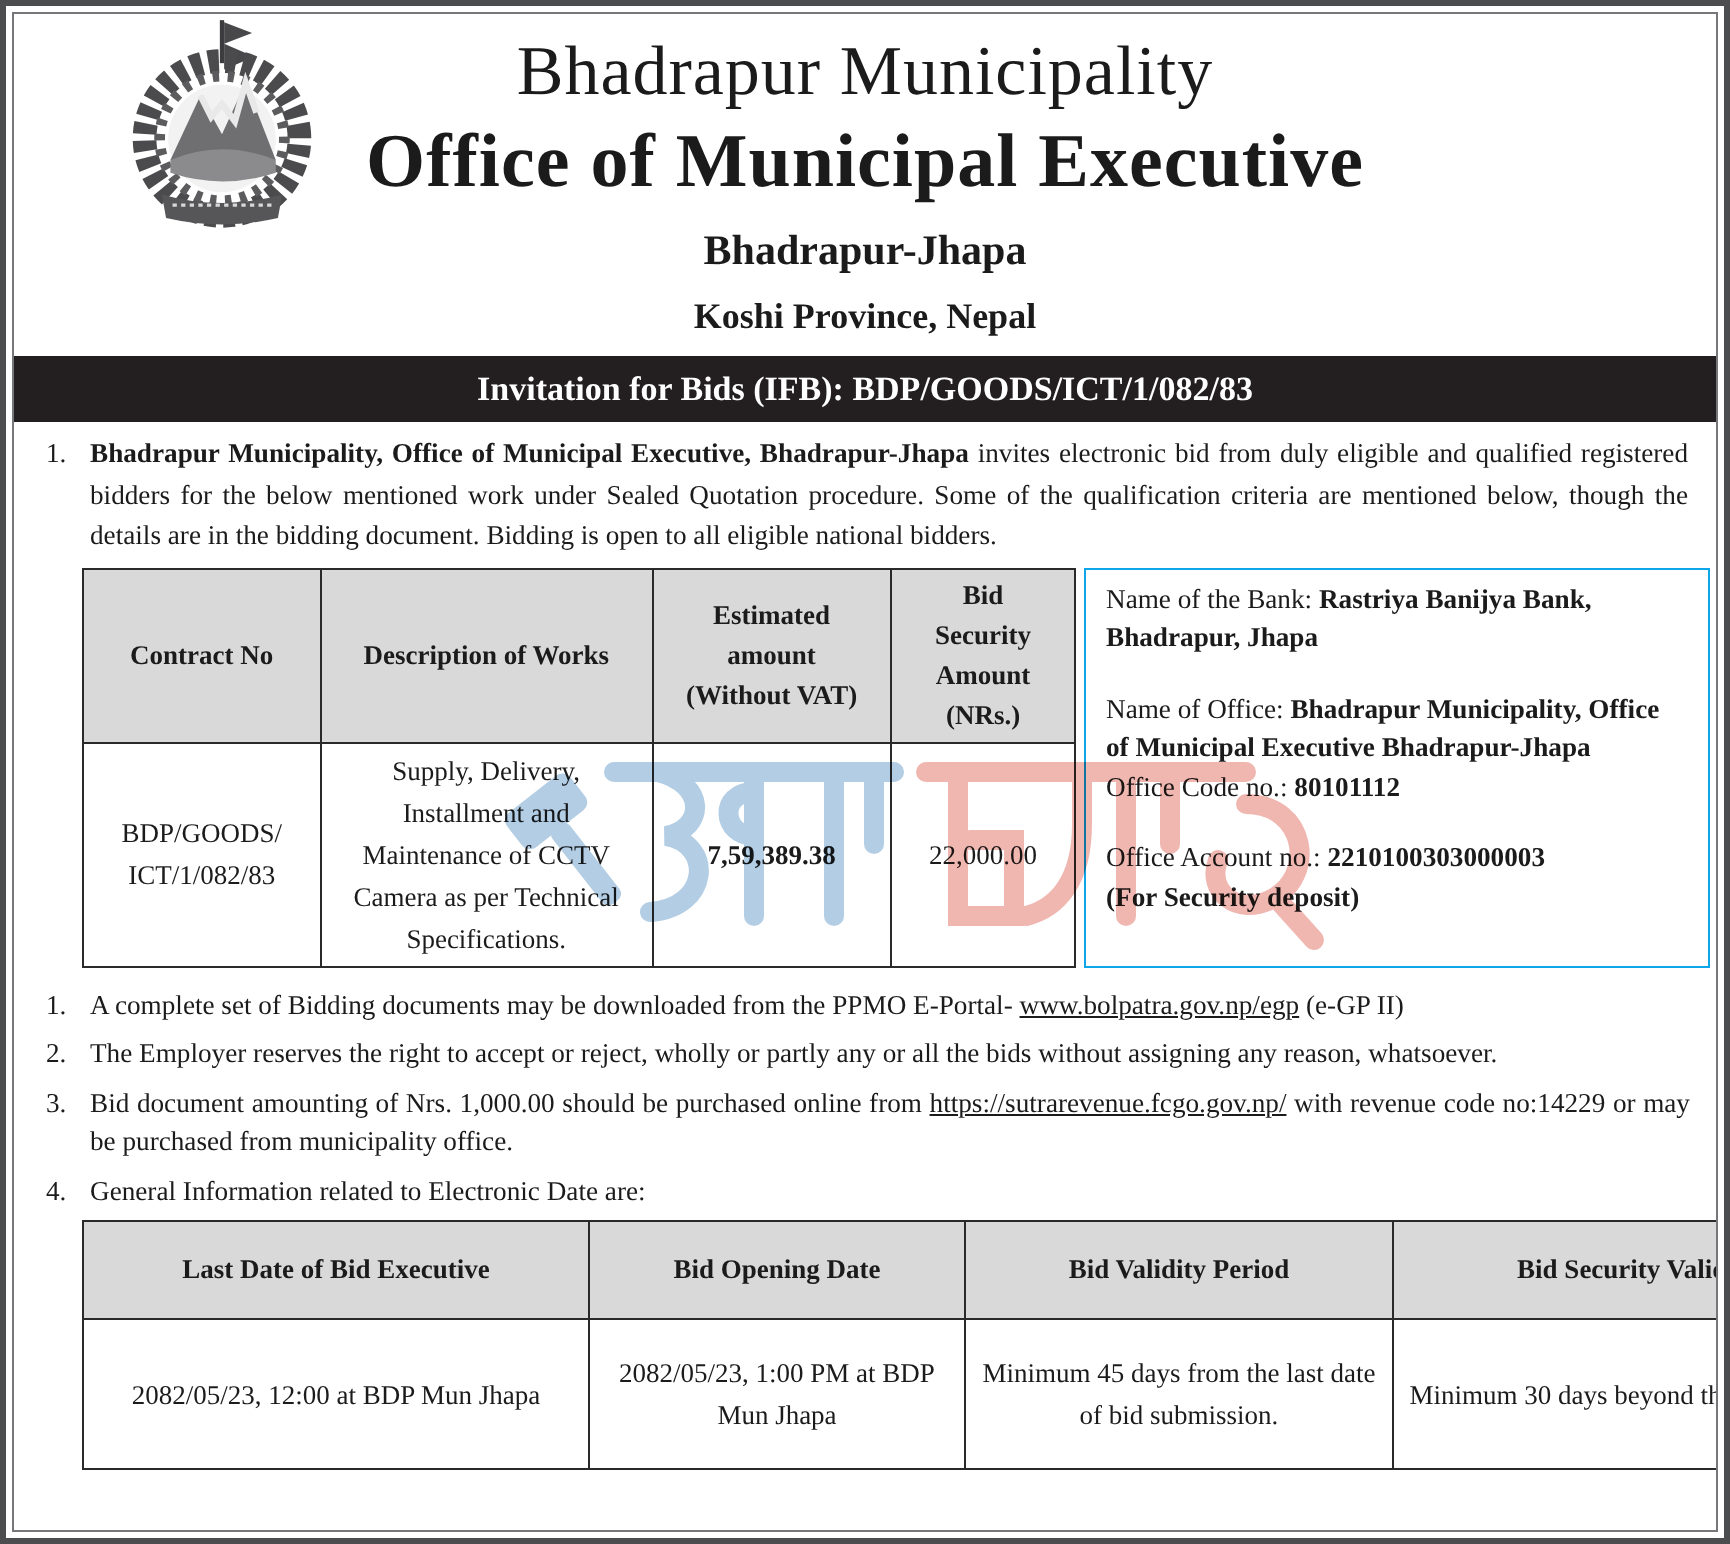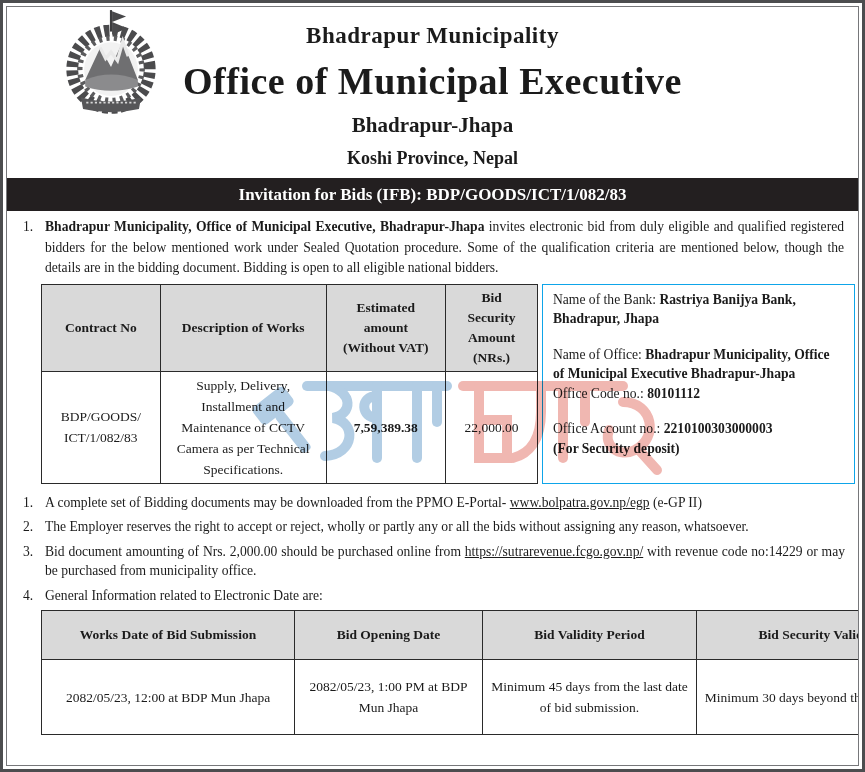--- a/index.html
+++ b/index.html
@@ -7,21 +7,21 @@
          font-family:"Liberation Serif","DejaVu Serif",serif; color:#1b1b1b; }
 
   .page  { box-sizing:border-box; position:absolute; inset:0; padding:3px;
            border:3px solid #4c4d4f; background:#fff; }
   .inner { box-sizing:border-box; width:100%; height:100%; border:1px solid #76777a;
            position:relative; overflow:hidden; background:#fff; }
 
   
   .header { position:relative; text-align:center; padding-top:6px; }
   .logo   { position:absolute; left:50px; top:2px; width:108px; height:114px; }
-  .title1 { font-size:23px; font-weight:bold; line-height:45px; letter-spacing:.5px; }
+  .title1 { font-size:35px; font-weight:normal; line-height:45px; letter-spacing:.5px; }
   .title2 { font-size:38px; font-weight:bold; line-height:46px; letter-spacing:.5px; }
   .sub1   { font-size:21px; font-weight:bold; margin-top:11px; line-height:20px; }
   .sub2   { font-size:18px; font-weight:bold; margin-top:13px; line-height:20px; }
 
   .banner { margin-top:10px; background:var(--banner-bg,#231f20); color:#fff;
             text-align:center; font-weight:bold; font-size:17px;
             height:33px; line-height:33px; }
 
   .pubdate { text-align:center; font-weight:bold; font-size:13.5px; margin-top:8px; line-height:16px; }
 
@@ -143,32 +143,32 @@
       <div class="note">
         <span class="hang-num">1.</span>
         <span class="text"><span>A complete set of Bidding documents may be downloaded from the PPMO E-Portal- </span><span class="link">www.bolpatra.gov.np/egp</span><span> (e-GP II)</span></span>
       </div>
       <div class="note">
         <span class="hang-num">2.</span>
         <span class="text"><span>The Employer reserves the right to accept or reject, wholly or partly any or all the bids without assigning any reason, whatsoever.</span></span>
       </div>
       <div class="note">
         <span class="hang-num">3.</span>
-        <span class="text"><span>Bid document amounting of Nrs. 2,000.00 should be purchased online from </span><span class="link">https://sutrarevenue.fcgo.gov.np/</span><span> with revenue code no:14229 or may be purchased from municipality office.</span></span>
+        <span class="text"><span>Bid document amounting of Nrs. 1,000.00 should be purchased online from </span><span class="link">https://sutrarevenue.fcgo.gov.np/</span><span> with revenue code no:14229 or may be purchased from municipality office.</span></span>
       </div>
       <div class="note">
         <span class="hang-num">4.</span>
         <span class="text"><span>General Information related to Electronic Date are:</span></span>
       </div>
     </div>
 
     <table class="schedule-table">
       <tbody>
           <tr>
-        <th class="s1">Works Date of Bid Submission</th>
+        <th class="s1">Last Date of Bid Executive</th>
         <th class="s2">Bid Opening Date</th>
         <th class="s3">Bid Validity Period</th>
         <th class="s4">Bid Security Validity period</th>
       </tr>
       <tr>
         <td>2082/05/23, 12:00 at BDP Mun Jhapa</td>
         <td>2082/05/23, 1:00 PM at BDP Mun Jhapa</td>
         <td>Minimum 45 days from the last date of bid submission.</td>
         <td>Minimum 30 days beyond the bid validity period.</td>
       </tr>

